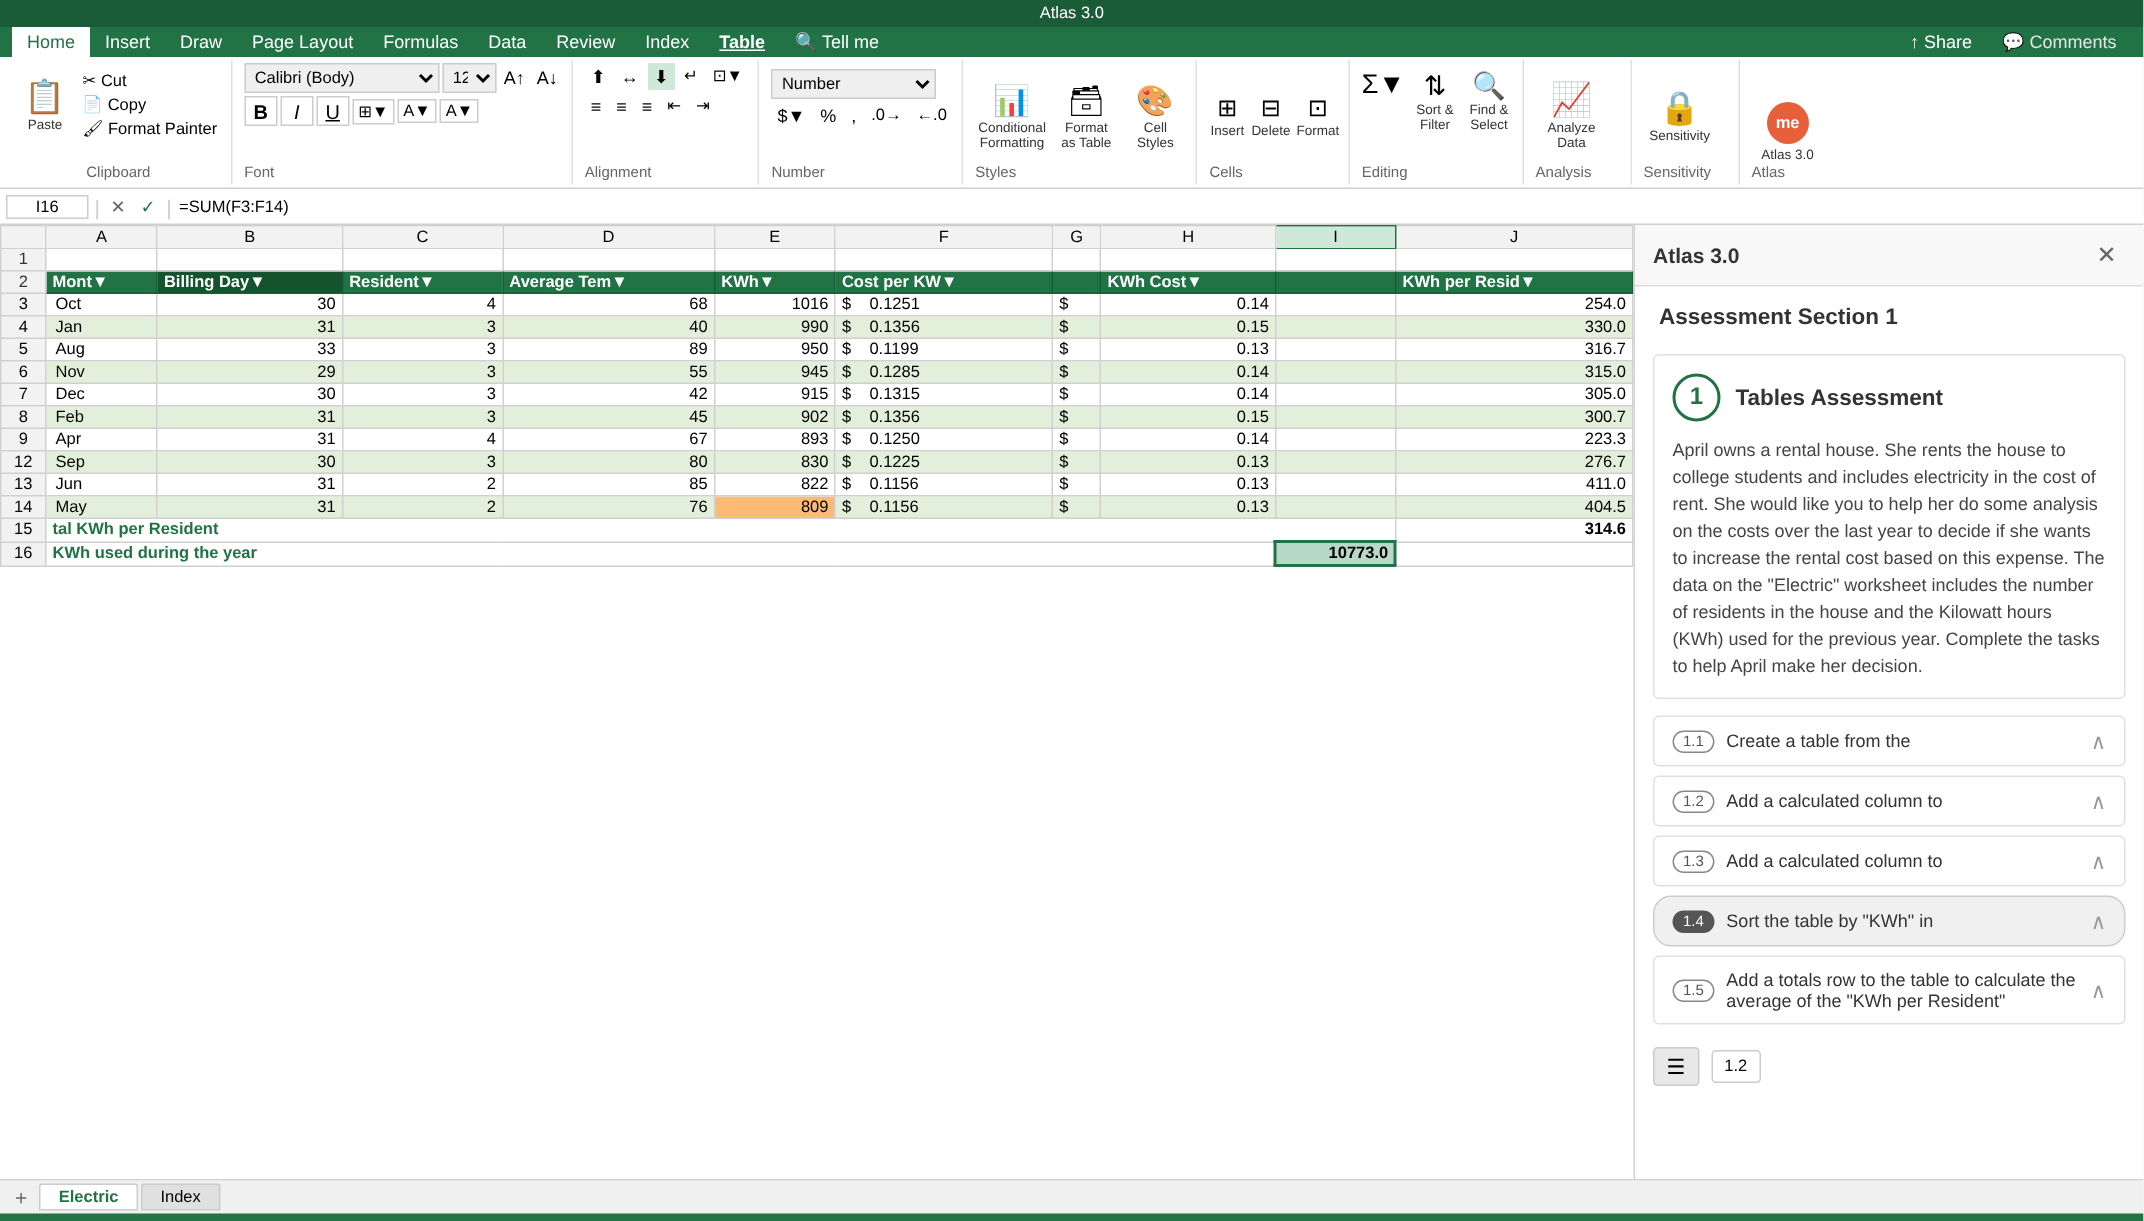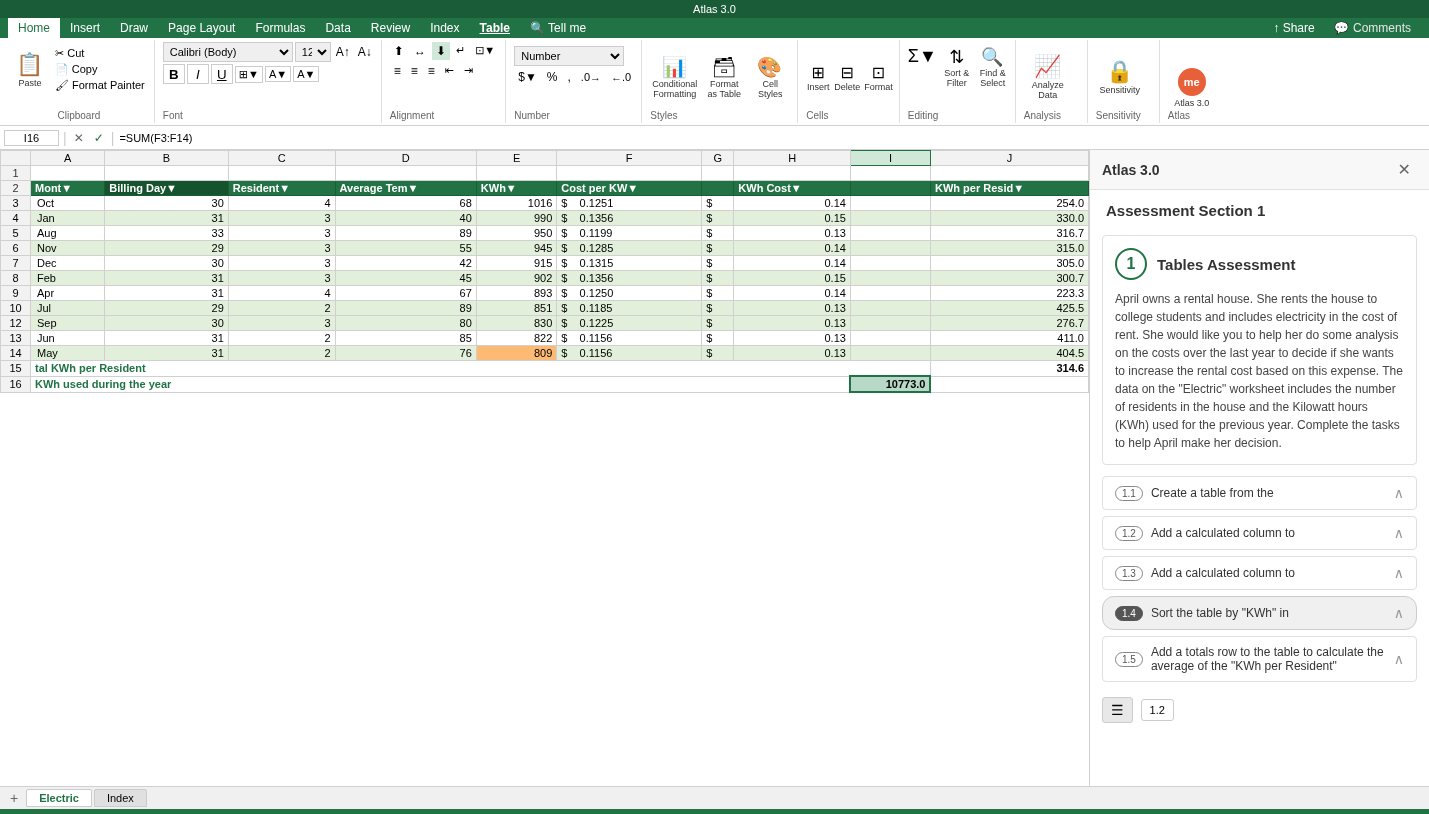--- a/index.html
+++ b/index.html
@@ -335,33 +335,20 @@
           <td style="background:#ffffff; border:1px solid #d0d0d0; padding:1px 4px; text-align:right;">4</td>
           <td style="background:#ffffff; border:1px solid #d0d0d0; padding:1px 4px; text-align:right;">67</td>
           <td style="background:#ffffff; border:1px solid #d0d0d0; padding:1px 4px; text-align:right;">893</td>
           <td style="background:#ffffff; border:1px solid #d0d0d0; padding:1px 4px;">$ &nbsp;&nbsp;&nbsp;0.1250</td>
           <td style="background:#ffffff; border:1px solid #d0d0d0; padding:1px 4px;">$</td>
           <td style="background:#ffffff; border:1px solid #d0d0d0; padding:1px 4px; text-align:right;">0.14</td>
           <td style="background:#ffffff; border:1px solid #d0d0d0; padding:1px 4px; text-align:right;"></td>
           <td style="background:#ffffff; border:1px solid #d0d0d0; padding:1px 4px; text-align:right;">223.3</td>
         </tr>
         <tr>
-          <td style="background:#f2f2f2; border:1px solid #d0d0d0; text-align:center; padding:1px 4px;">10</td>
-          <td style="background:#e2efda; border:1px solid #d0d0d0; padding:1px 6px;">Jul</td>
-          <td style="background:#e2efda; border:1px solid #d0d0d0; padding:1px 4px; text-align:right;">29</td>
-          <td style="background:#e2efda; border:1px solid #d0d0d0; padding:1px 4px; text-align:right;">2</td>
-          <td style="background:#e2efda; border:1px solid #d0d0d0; padding:1px 4px; text-align:right;">89</td>
-          <td style="background:#e2efda; border:1px solid #d0d0d0; padding:1px 4px; text-align:right;">851</td>
-          <td style="background:#e2efda; border:1px solid #d0d0d0; padding:1px 4px;">$ &nbsp;&nbsp;&nbsp;0.1185</td>
-          <td style="background:#e2efda; border:1px solid #d0d0d0; padding:1px 4px;">$</td>
-          <td style="background:#e2efda; border:1px solid #d0d0d0; padding:1px 4px; text-align:right;">0.13</td>
-          <td style="background:#e2efda; border:1px solid #d0d0d0; padding:1px 4px; text-align:right;"></td>
-          <td style="background:#e2efda; border:1px solid #d0d0d0; padding:1px 4px; text-align:right;">425.5</td>
-        </tr>
-        <tr>
           <td style="background:#f2f2f2; border:1px solid #d0d0d0; text-align:center; padding:1px 4px;">12</td>
           <td style="background:#e2efda; border:1px solid #d0d0d0; padding:1px 6px;">Sep</td>
           <td style="background:#e2efda; border:1px solid #d0d0d0; padding:1px 4px; text-align:right;">30</td>
           <td style="background:#e2efda; border:1px solid #d0d0d0; padding:1px 4px; text-align:right;">3</td>
           <td style="background:#e2efda; border:1px solid #d0d0d0; padding:1px 4px; text-align:right;">80</td>
           <td style="background:#e2efda; border:1px solid #d0d0d0; padding:1px 4px; text-align:right;">830</td>
           <td style="background:#e2efda; border:1px solid #d0d0d0; padding:1px 4px;">$ &nbsp;&nbsp;&nbsp;0.1225</td>
           <td style="background:#e2efda; border:1px solid #d0d0d0; padding:1px 4px;">$</td>
           <td style="background:#e2efda; border:1px solid #d0d0d0; padding:1px 4px; text-align:right;">0.13</td>
           <td style="background:#e2efda; border:1px solid #d0d0d0; padding:1px 4px; text-align:right;"></td>

